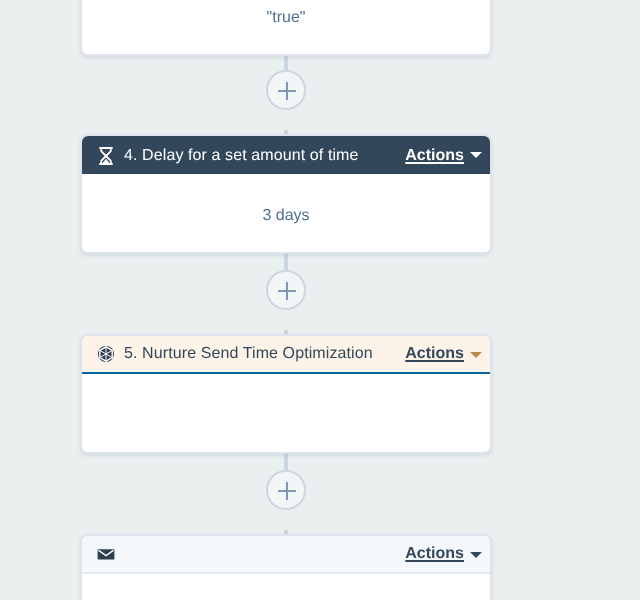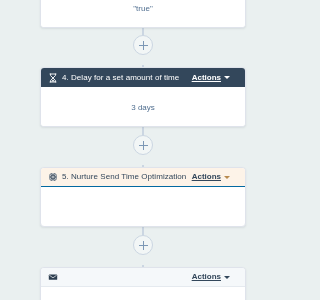--- a/index.html
+++ b/index.html
@@ -63,21 +63,21 @@
     border-radius: 4px;
     box-shadow: 0 1px 2px rgba(45,62,80,0.10);
     z-index: 3;
     overflow: hidden;
   }
 
   .card-header {
     height: 19px;
     display: flex;
     align-items: center;
-    padding: 0 15px 0 7px;
+    padding: 0 4px 0 7px;
     box-sizing: border-box;
     font-size: 8px;
     white-space: nowrap;
   }
   .card-header.dark {
     background: #33475b;
     color: #ffffff;
   }
   .card-header.cream {
     background: #fdf3e8;

